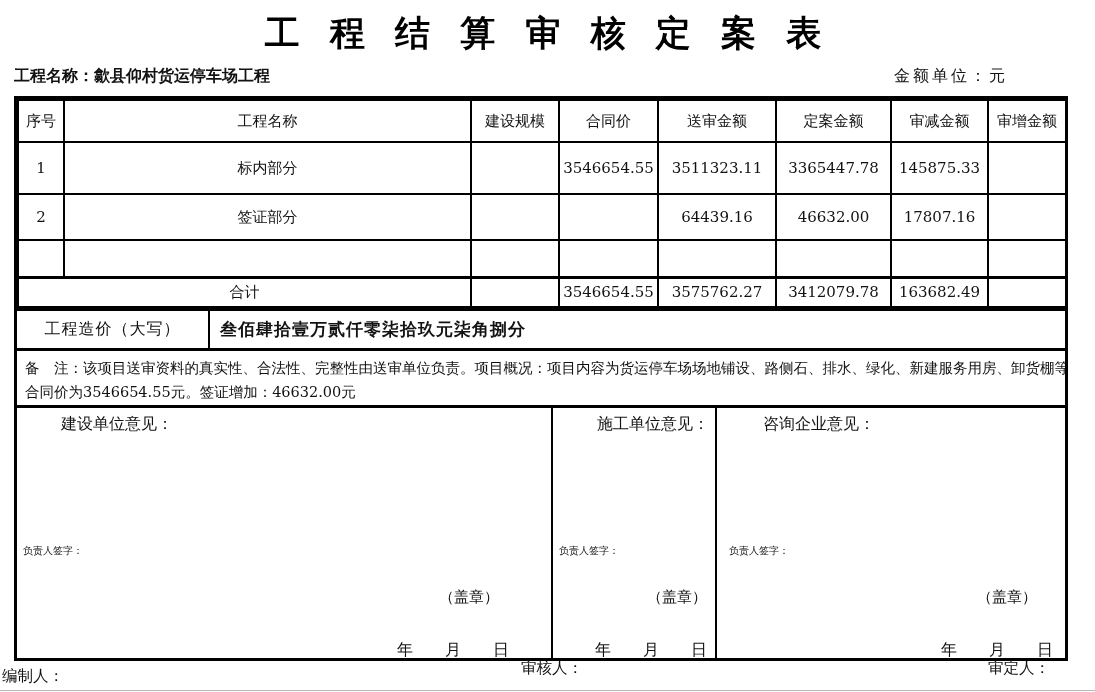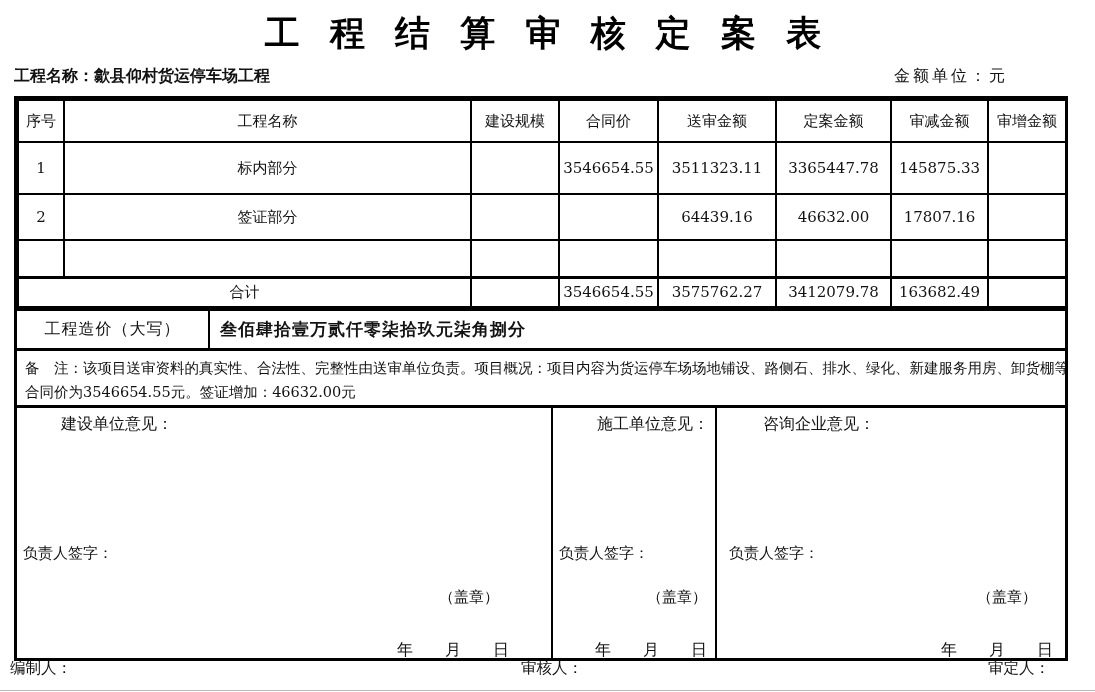--- a/index.html
+++ b/index.html
@@ -39,30 +39,30 @@
   .costvalue{ flex:1; display:flex; align-items:center; padding-left:10px; font-weight:bold; font-size:17px; letter-spacing:1px; }
 
   .remark{ border-top:3px solid #000; height:57px; padding:5px 8px 0 8px; font-size:14.5px; line-height:24px; white-space:nowrap; overflow:hidden; }
 
   .opinions{ display:flex; border-top:3px solid #000; height:253px; }
   .obox{ position:relative; height:100%; }
   .obox1{ width:536px; border-right:2px solid #000; }
   .obox2{ width:164px; border-right:2px solid #000; }
   .obox3{ width:348px;padding-left:9px; }
   .obox .otitle { position:absolute; top:6px;  left:6px;  font-size:16px;margin-left:38px; }
-  .obox .osign  { position:absolute; top:136px; left:6px; font-size:15px; }
+  .obox .osign  { position:absolute; top:136px; left:6px; font-size:10px; }
   .obox3 .otitle{ left:8px; } .obox3 .osign{ left:12px; }
   .obox .oseal  { position:absolute; top:180px; right:0; font-size:15px; }
   .obox .odate  { position:absolute; top:232px; right:0; font-size:16px; }
   .obox1 .oseal{ right:52px; } .obox1 .odate{ right:42px; }
   .obox2 .oseal{ right:8px;  } .obox2 .odate{ right:8px;  }
   .obox3 .oseal{ right:28px; } .obox3 .odate{ right:12px; }
 
   .footer{ position:absolute; left:0; top:658px; width:100%; height:30px; font-size:15.5px; }
-  .f1{ position:absolute; left:10px; }
+  .f1{ position:absolute; left:2px;margin-top:8px; }
   .f2{ position:absolute; left:521px; }
   .f3{ position:absolute; left:988px; }
 </style>
 </head>
 <body>
 
 <div class="page">
 
   <div class="title">工 程 结 算 审 核 定 案 表</div>
 

